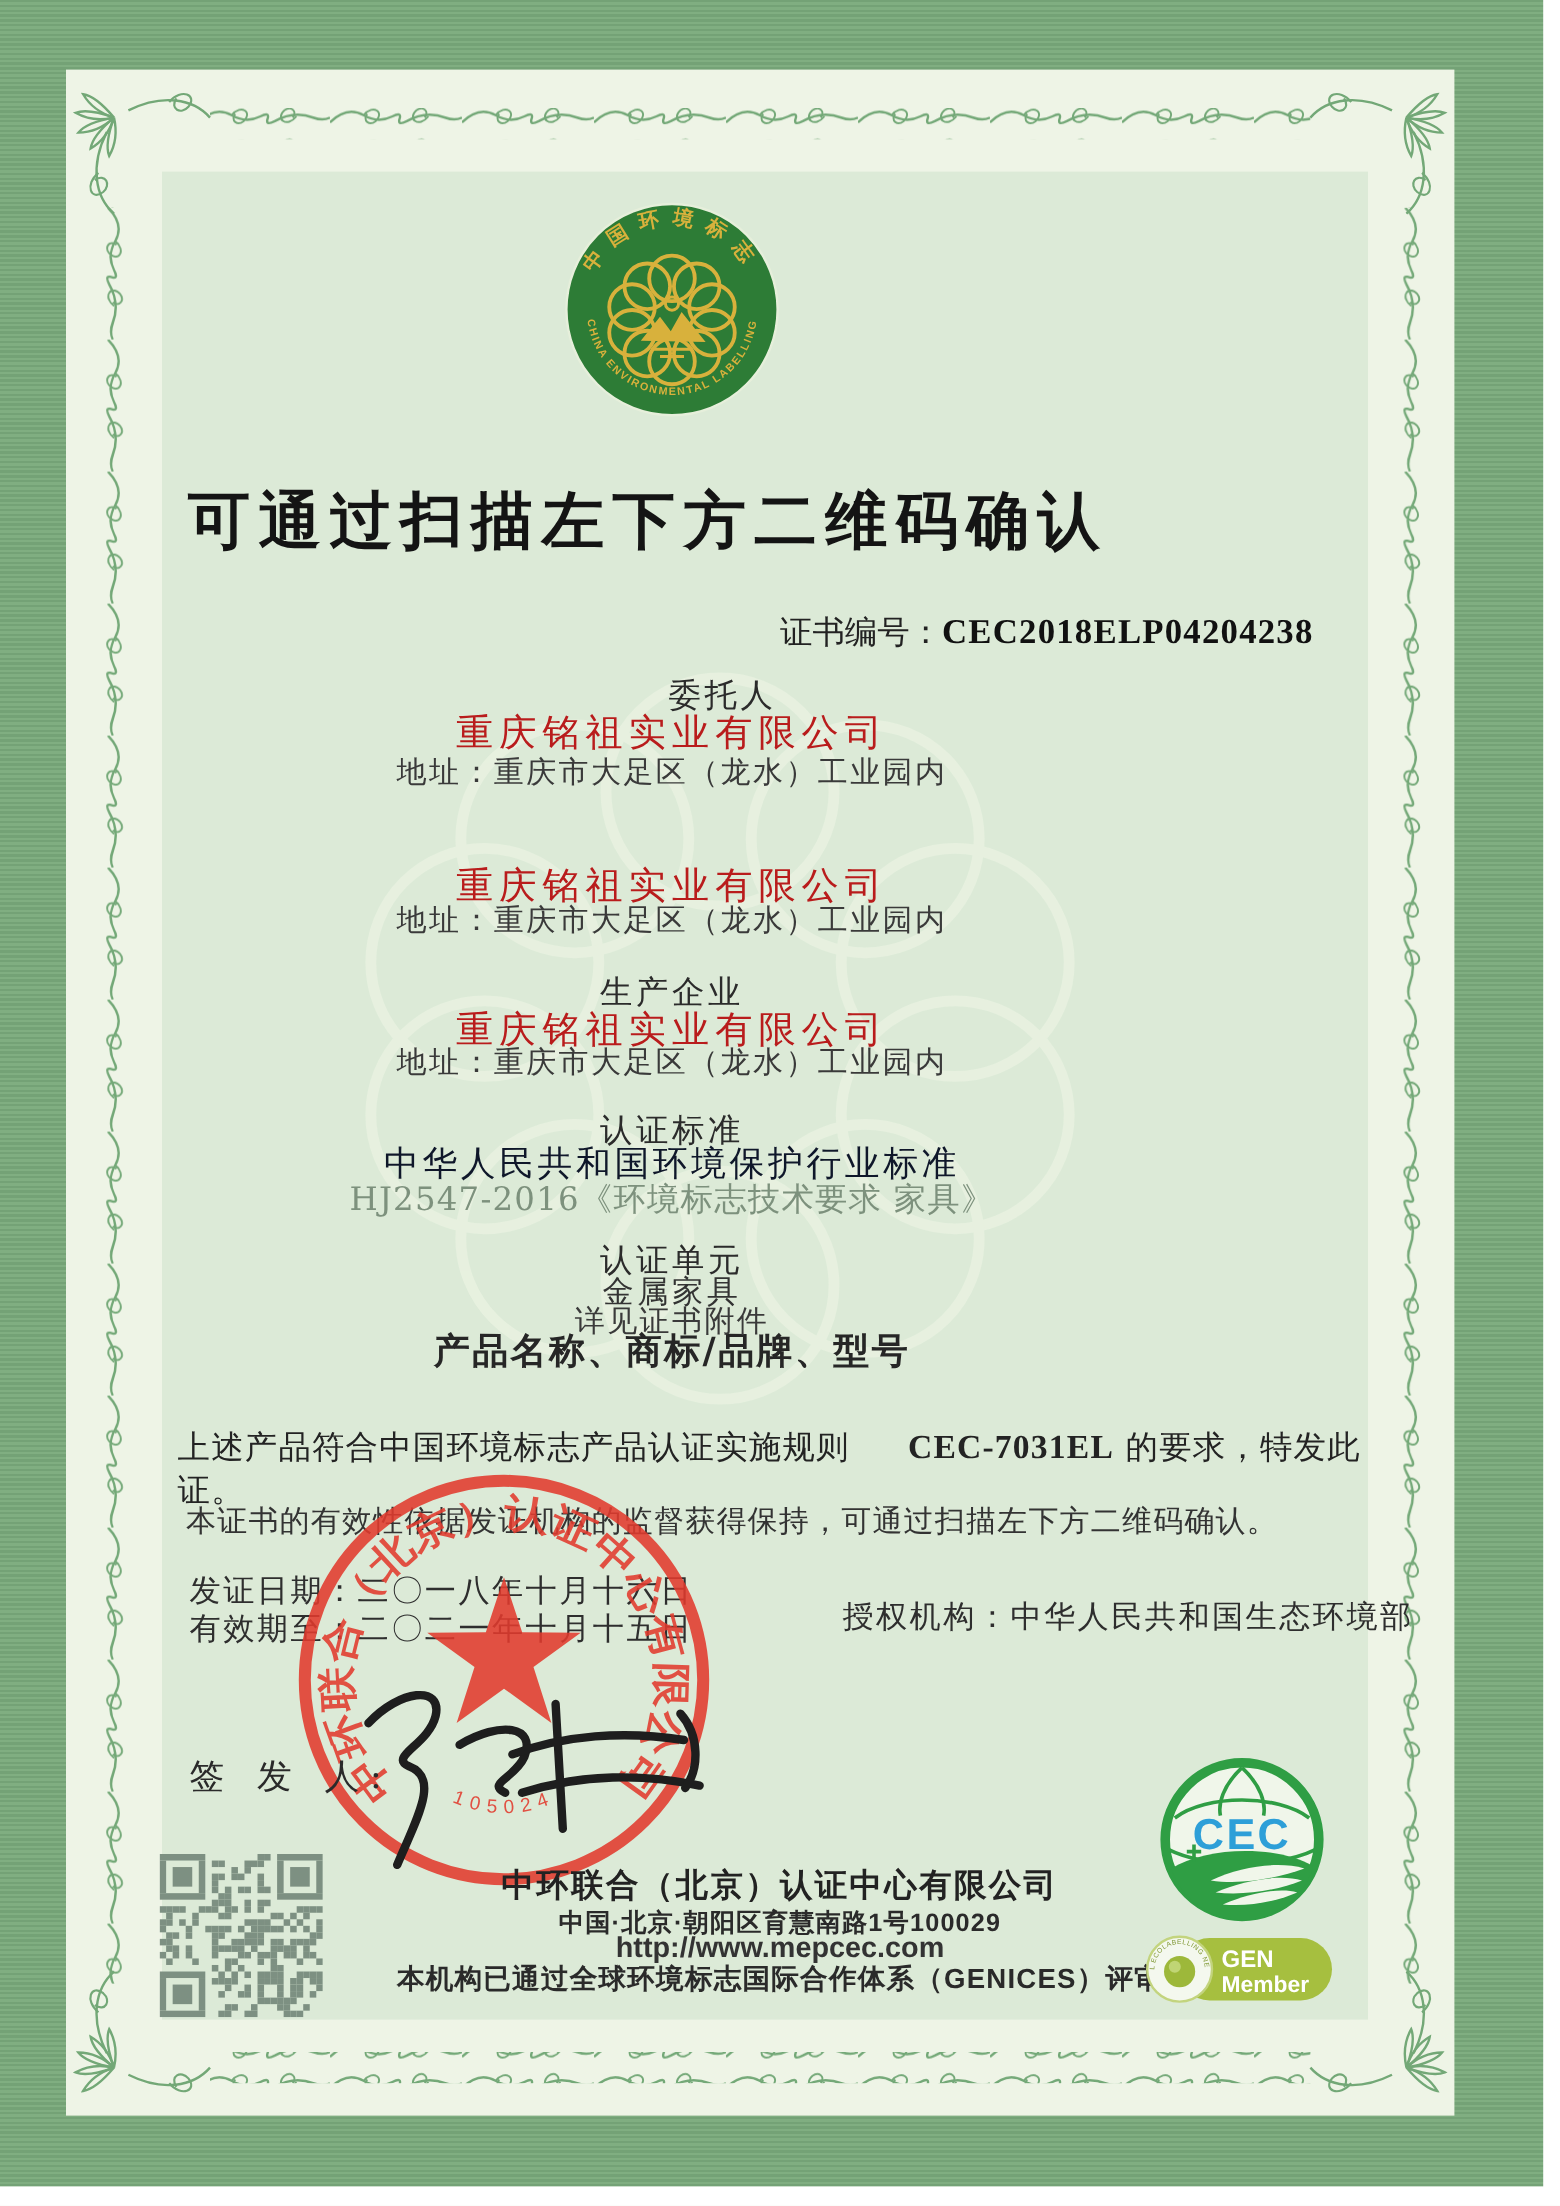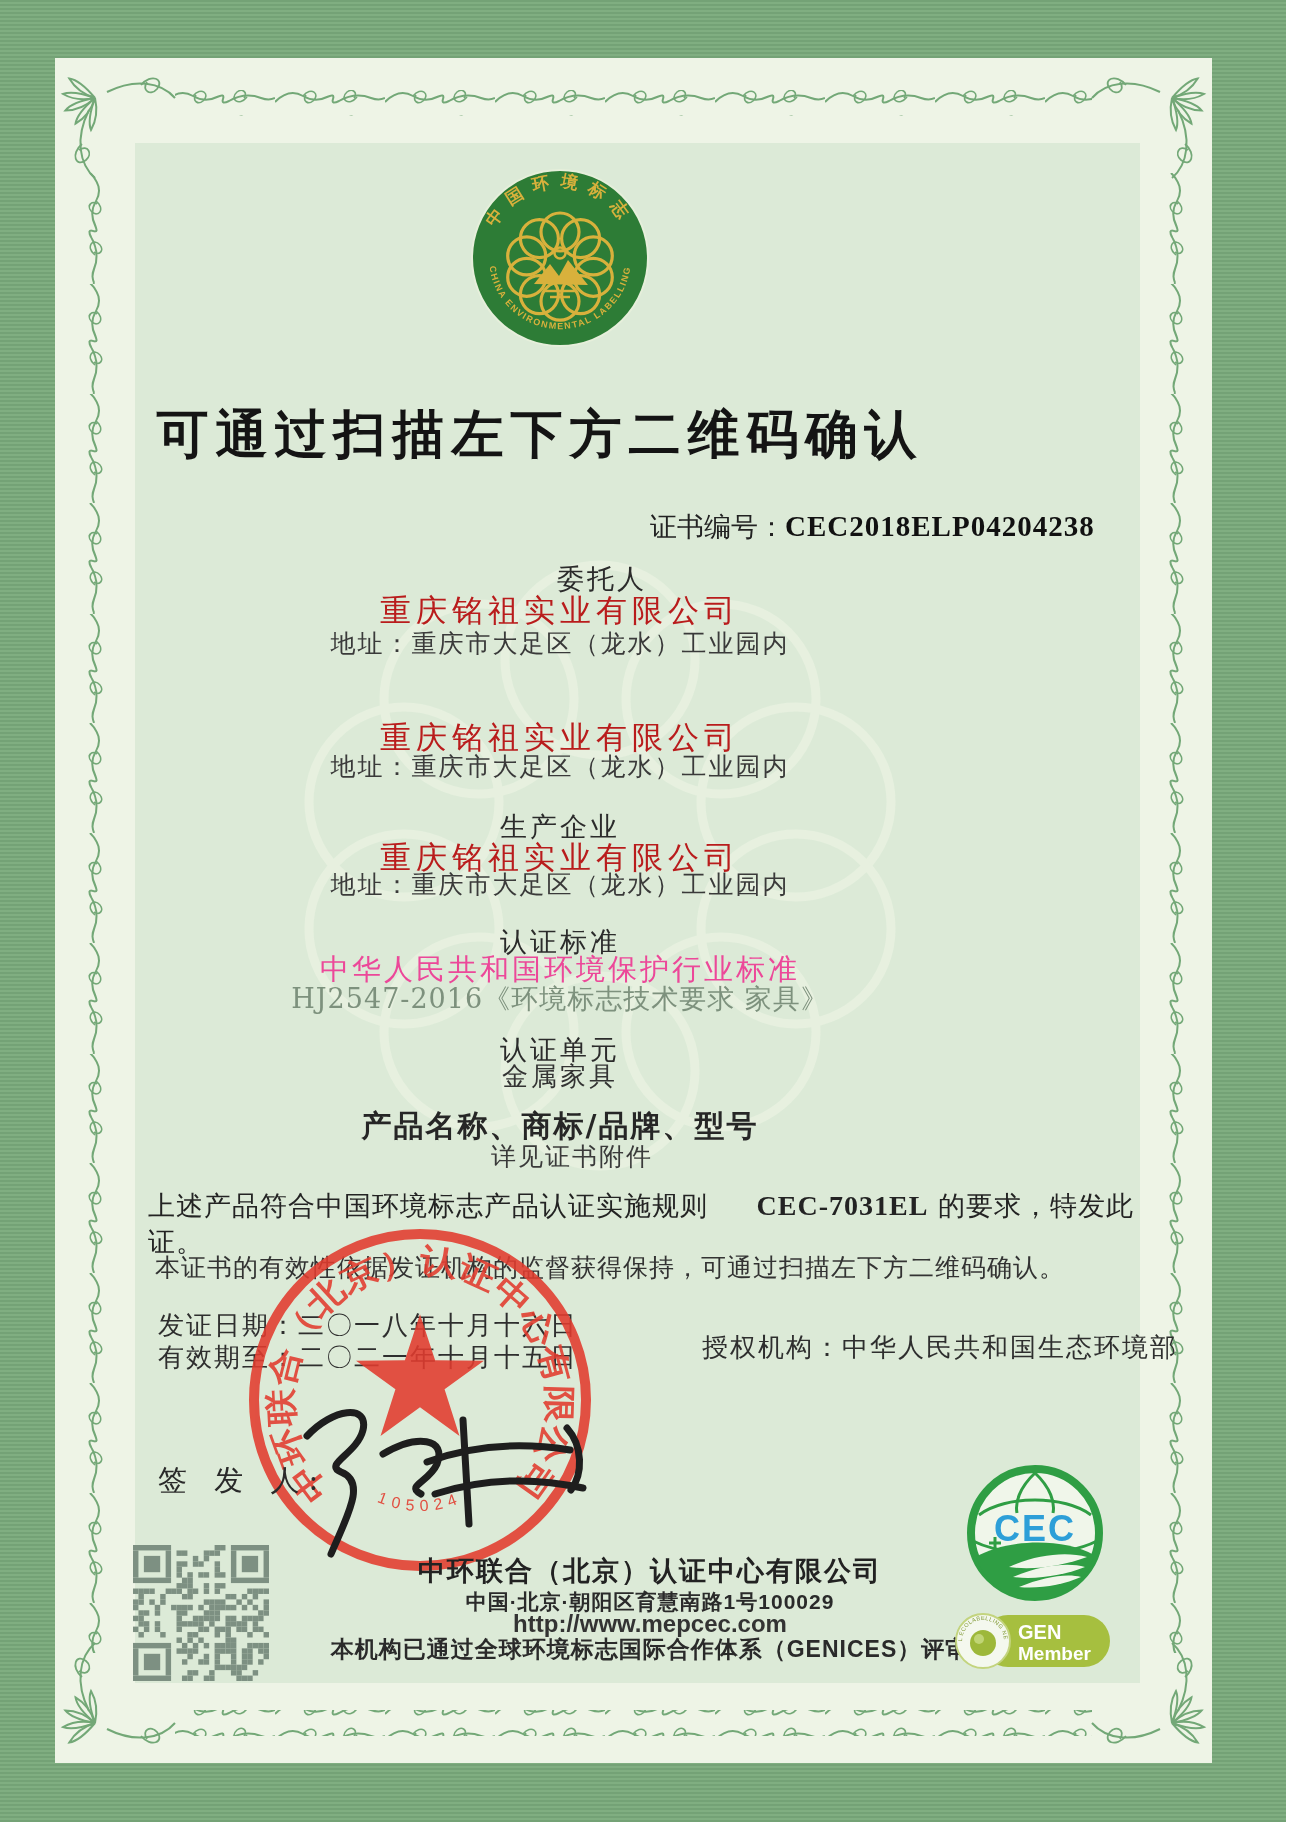--- a/index.html
+++ b/index.html
@@ -128,28 +128,28 @@
   <div class="abs blockline ctext addr" style="top:627px;">地址：重庆市大足区（龙水）工业园内</div>
 
   <div class="abs blockline ctext company" style="top:717px;">重庆铭祖实业有限公司</div>
   <div class="abs blockline ctext addr" style="top:750px;">地址：重庆市大足区（龙水）工业园内</div>
 
   <div class="abs blockline ctext heading" style="top:809px;">生产企业</div>
   <div class="abs blockline ctext company" style="top:837px;">重庆铭祖实业有限公司</div>
   <div class="abs blockline ctext addr" style="top:868px;">地址：重庆市大足区（龙水）工业园内</div>
 
   <div class="abs blockline ctext heading" style="top:924px;">认证标准</div>
-  <div class="abs blockline ctext" style="top:950px;font-size:29px;color:#ec4899;letter-spacing:3px;">中华人民共和国环境保护行业标准</div>
+  <div class="abs blockline ctext" style="top:950px;font-size:29px;color:#0f172a;letter-spacing:3px;">中华人民共和国环境保护行业标准</div>
   <div class="abs blockline ctext" style="top:981px;font-size:27px;color:#7d917d;letter-spacing:1px;">HJ2547-2016《环境标志技术要求 家具》</div>
 
   <div class="abs blockline ctext heading" style="top:1032px;">认证单元</div>
   <div class="abs blockline ctext" style="top:1059px;font-size:26px;color:#333;letter-spacing:3px;">金属家具</div>
 
   <div class="abs blockline ctext" style="top:1106px;font-size:30px;font-weight:600;color:#262626;letter-spacing:2px;">产品名称、商标/品牌、型号</div>
-  <div class="abs blockline ctext" style="top:1140px;font-size:25px;color:#3a3a3a;letter-spacing:2px;margin-left:12px;">详见证书附件</div>
+  <div class="abs blockline ctext" style="top:1084px;font-size:25px;color:#3a3a3a;letter-spacing:2px;">详见证书附件</div>
 
   <div class="abs" id="statement">
     <span>上述产品符合中国环境标志产品认证实施规则 </span><b>CEC-7031EL</b><span> 的要求，特发此证。</span>
   </div>
   <div class="abs smallline" style="left:155px;top:1251px;">本证书的有效性依据发证机构的监督获得保持，可通过扫描左下方二维码确认。</div>
 
   <div class="abs dateline" style="left:158px;top:1308px;">发证日期：二〇一八年十月十六日</div>
   <div class="abs dateline" style="left:158px;top:1340px;">有效期至：二〇二一年十月十五日</div>
   <div class="abs dateline" style="left:702px;top:1330px;">授权机构：中华人民共和国生态环境部</div>
 

